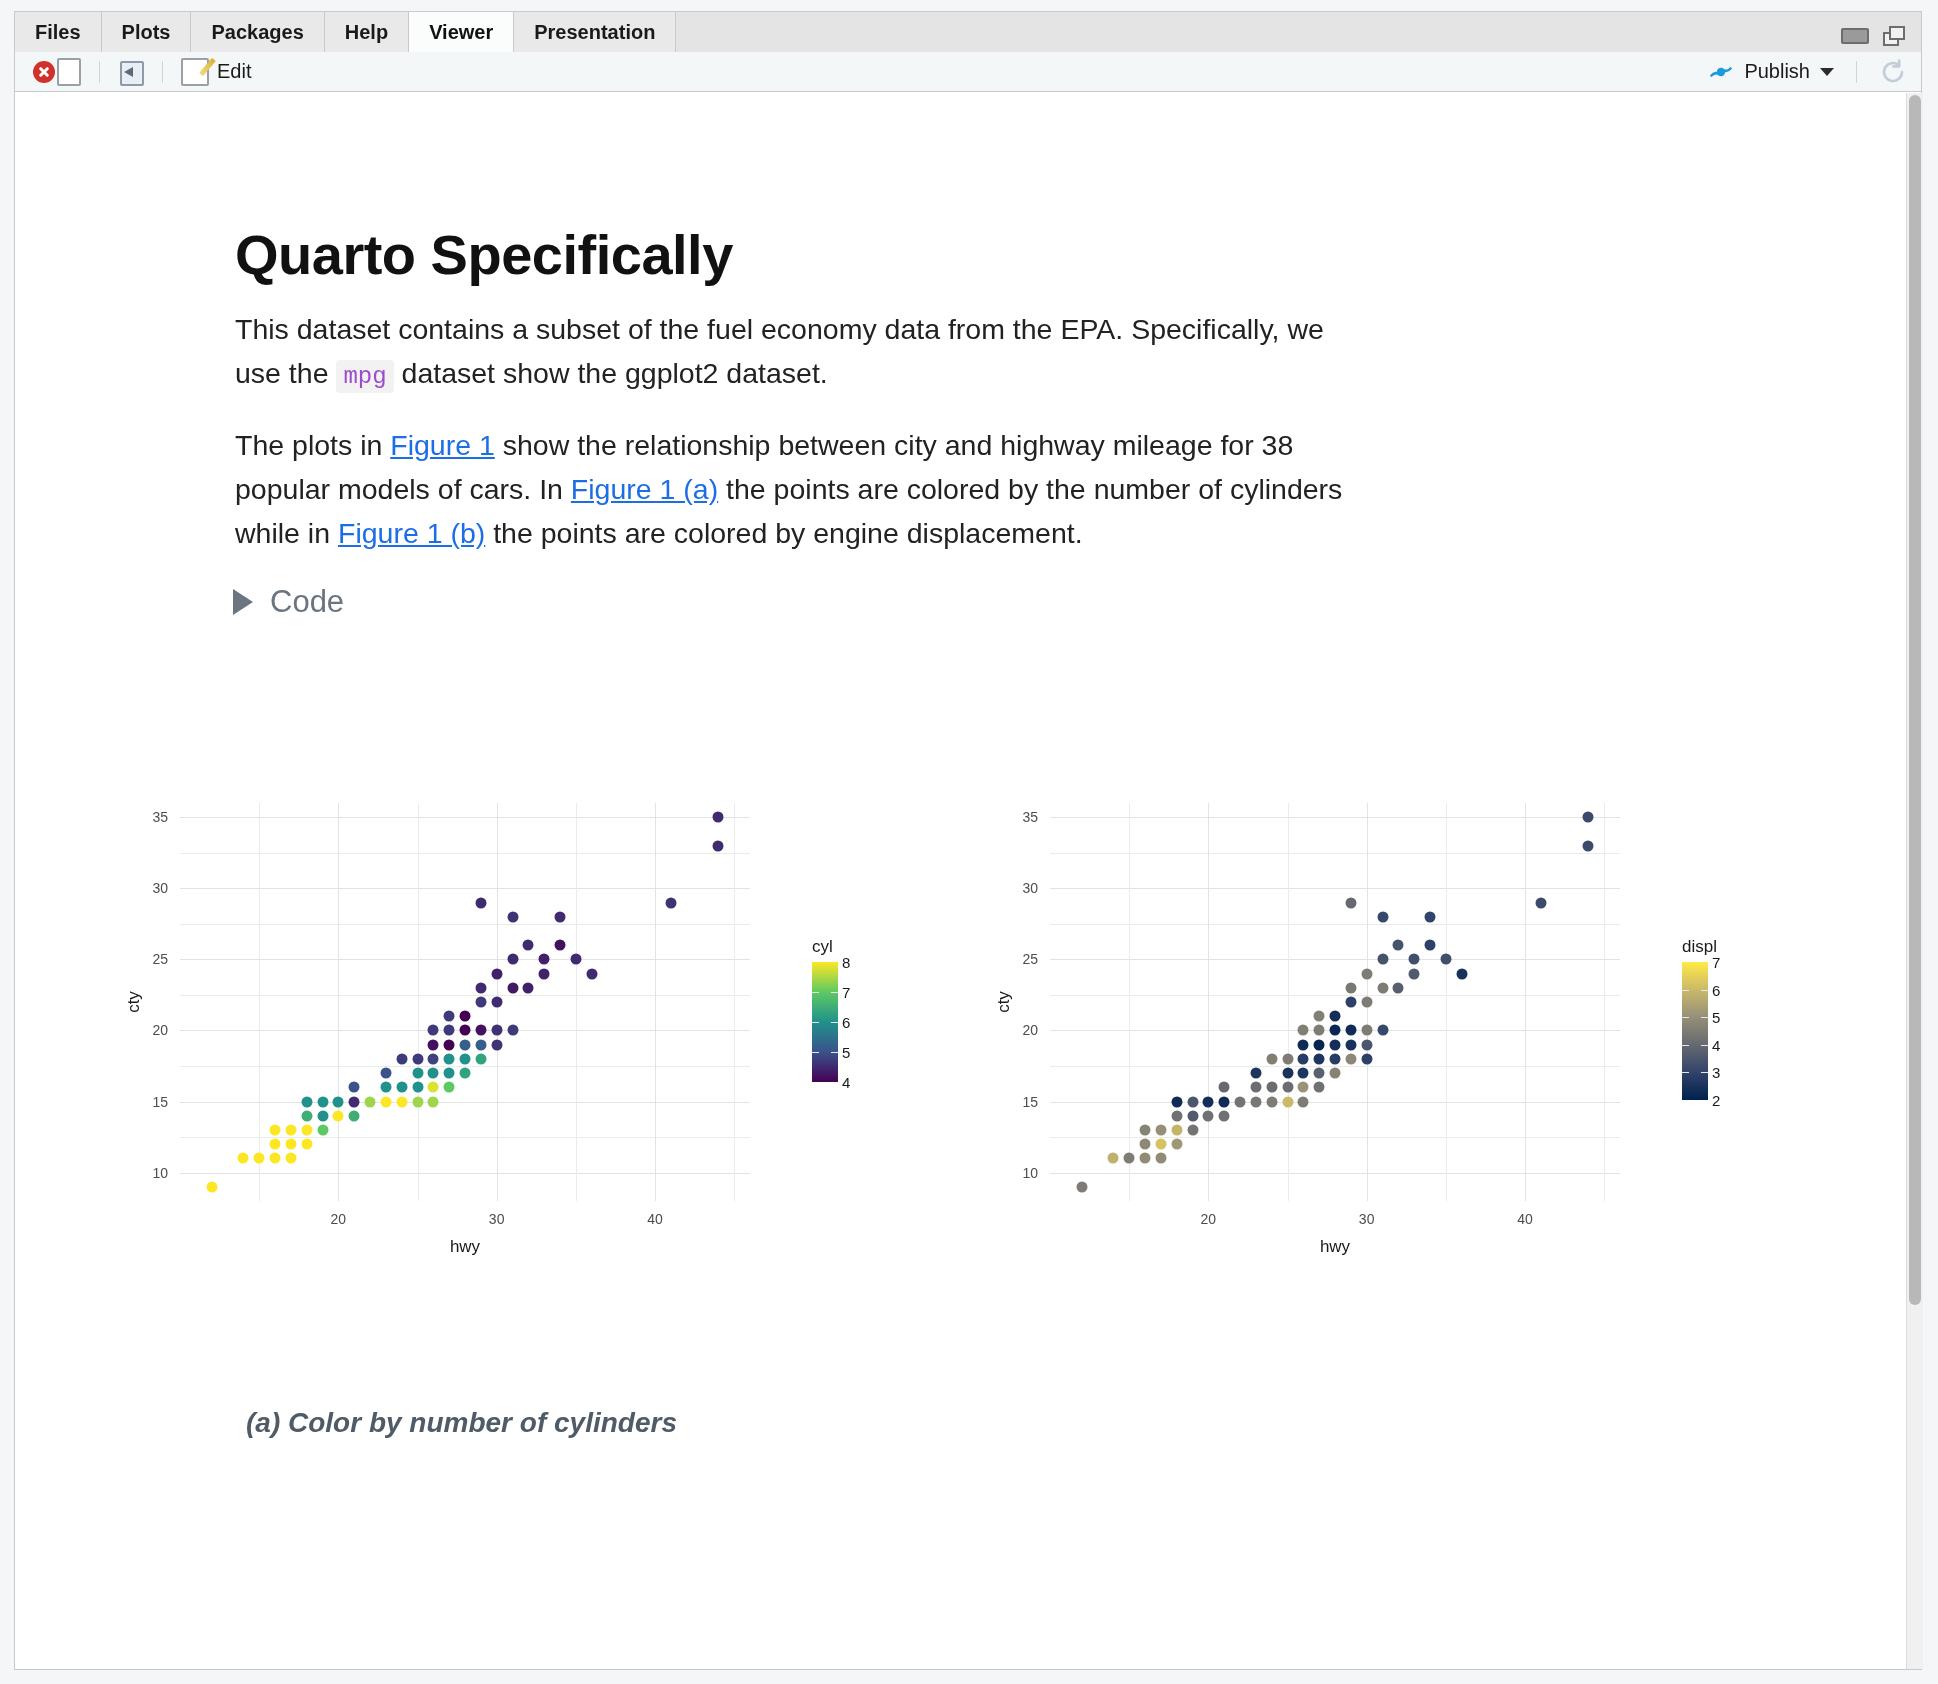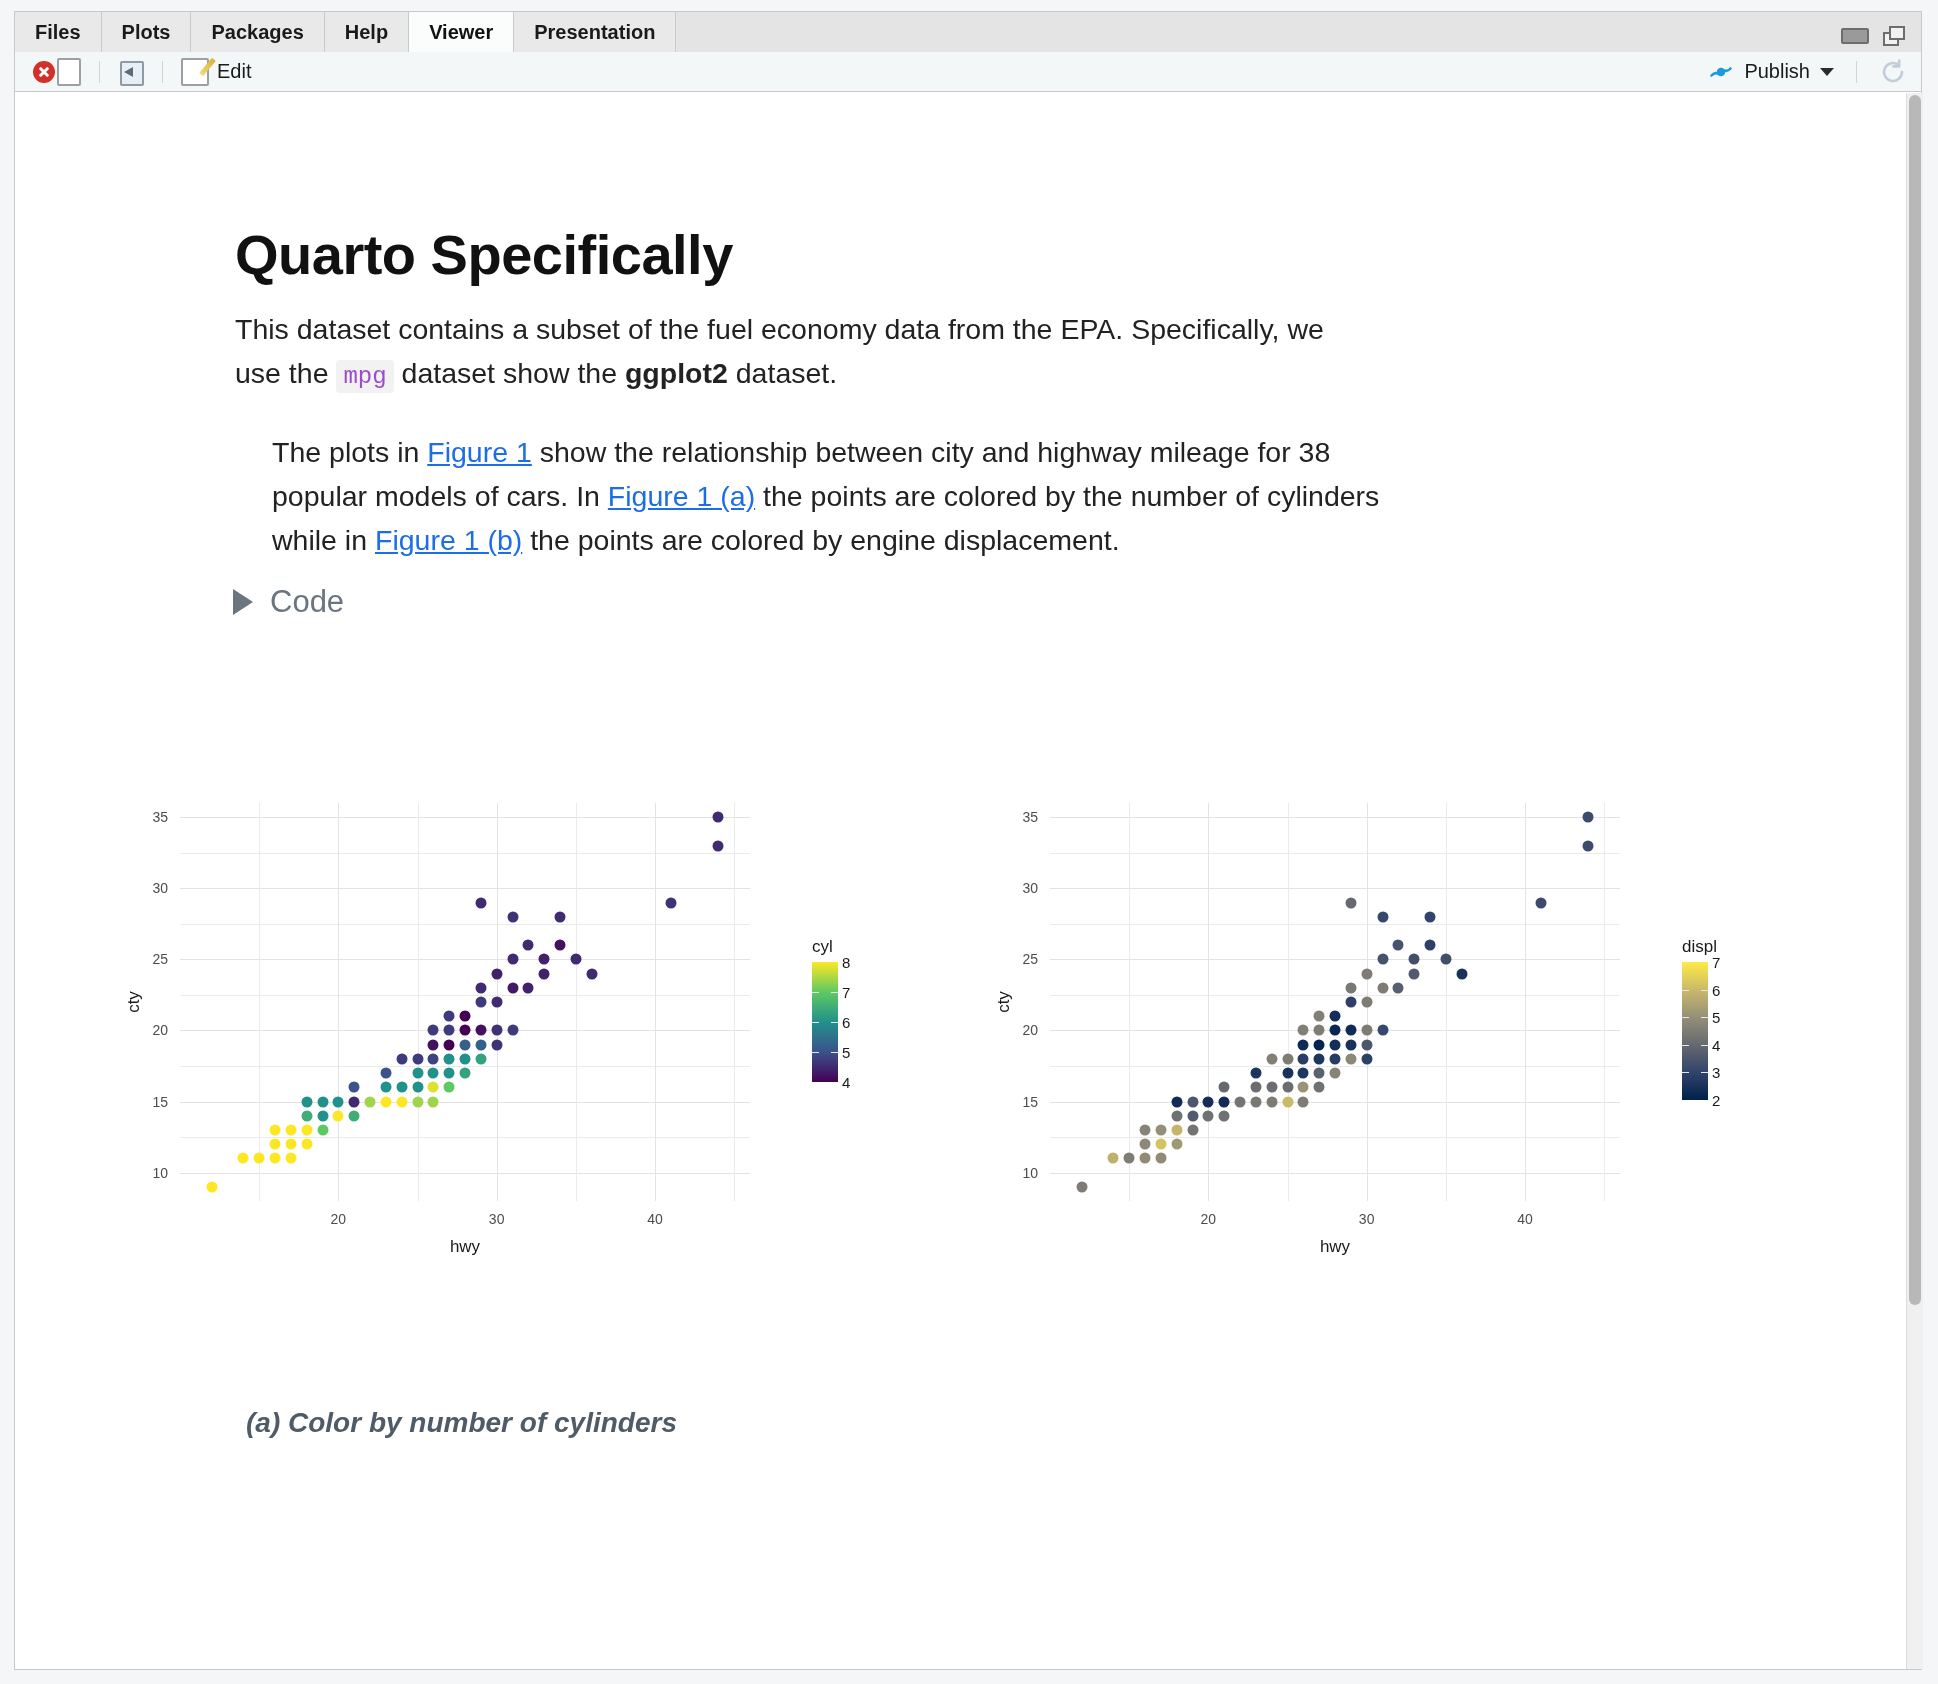--- a/index.html
+++ b/index.html
@@ -123,27 +123,27 @@
 
   h1.title {
     margin: 0; position: absolute; left: 220px; top: 130px;
     font-size: 56px; font-weight: bold; color: #111; letter-spacing: -0.5px;
   }
   p.para {
     position: absolute; left: 220px; width: 1130px;
     font-size: 28.5px; line-height: 44px; color: #222; margin:0;
   }
   p.p1 { top: 215px; }
-  p.p2 { top: 338px; margin-left: 37px; }
+  p.p2 { top: 331px; }
   code.inline {
     font-family: "Liberation Mono", monospace;
     background: #f2f2f2; color: #9b4dca;
     font-size: 24px; padding: 3px 7px; border-radius: 4px;
   }
-  .b { font-weight: bold; }
+  .b { font-weight: normal; }
   a.lnk { color: #1c6ee8; text-decoration: underline; }
 
   .codetoggle {
     position: absolute; left: 218px; top: 492px;
     display: flex; align-items: center; gap: 17px;
     cursor: default;
   }
   .tri {
     width:0;height:0;border-top:13px solid transparent;border-bottom:13px solid transparent;
     border-left:20px solid #6b7580;

